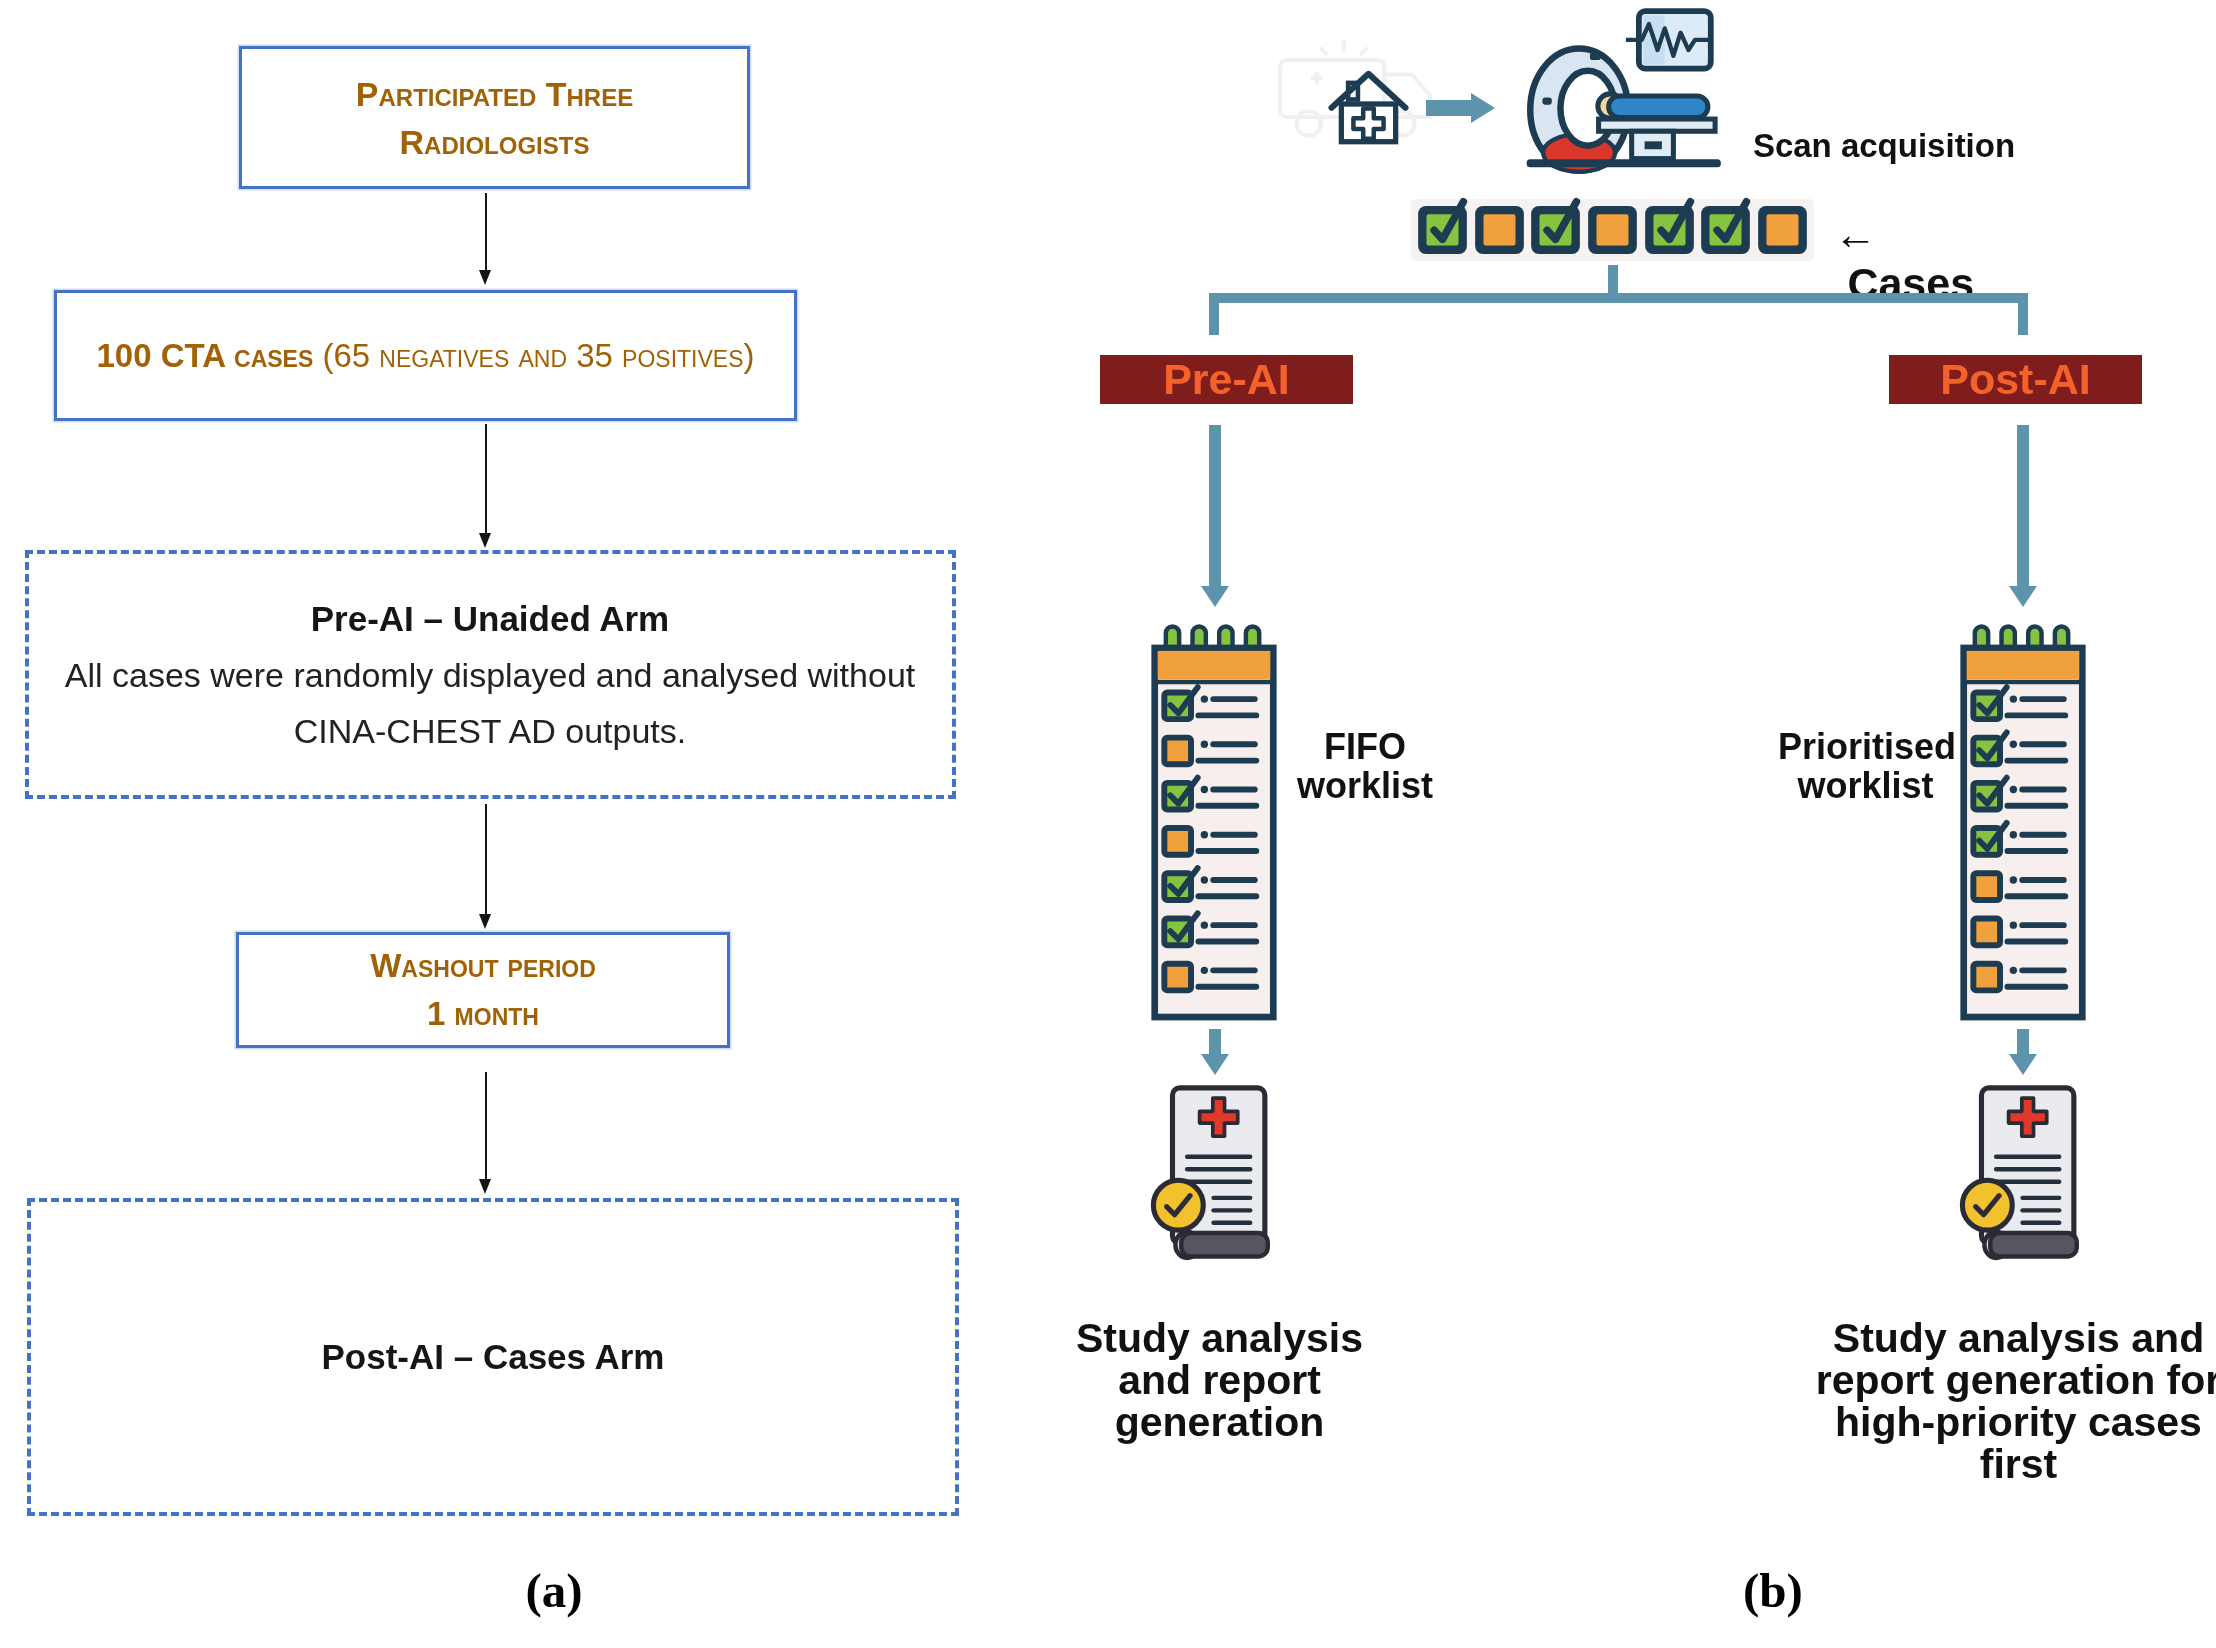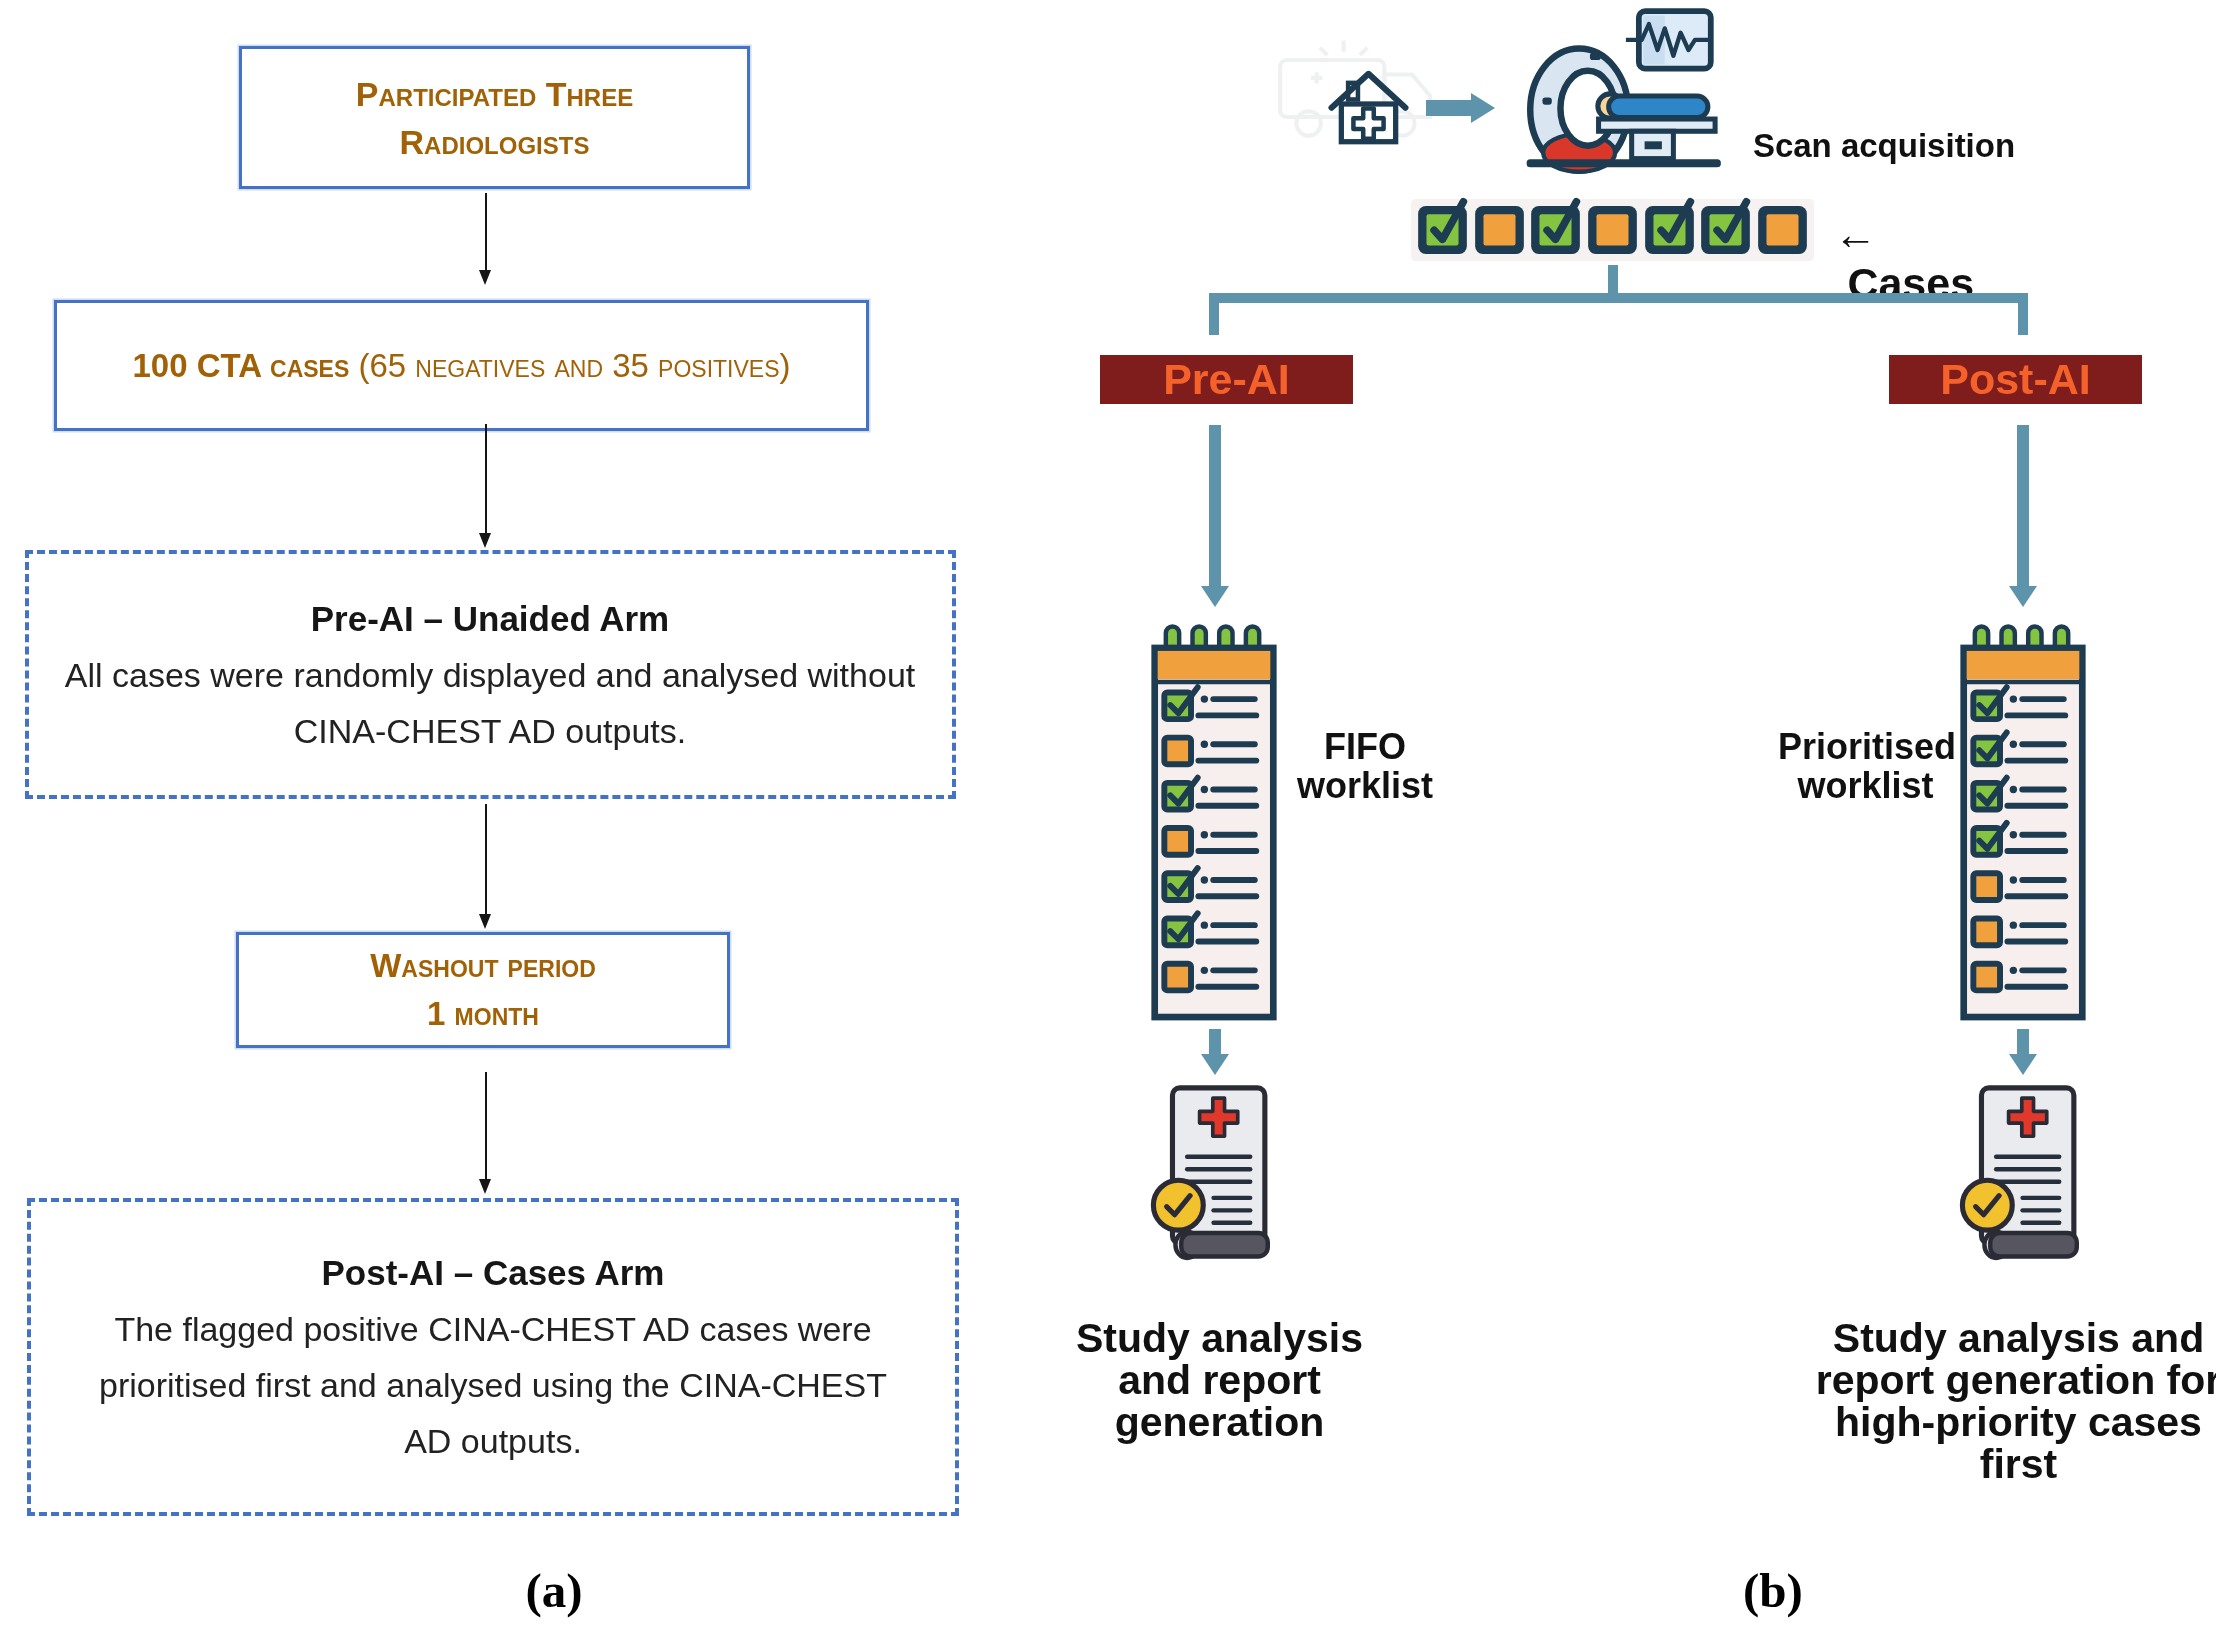--- a/index.html
+++ b/index.html
@@ -52,21 +52,21 @@
 
   <section>
 
     <div class="abox solid" style="left:239px; top:46px; width:511px; height:143px;">
       <div class="box-line sc b">Participated Three</div>
       <div class="box-line sc b">Radiologists</div>
     </div>
 
     <div class="varrow" style="left:485px; top:193px; height:77px;"></div>
 
-    <div class="abox solid" style="left:54px; top:300px; width:815px; height:131px;">
+    <div class="abox solid" style="left:54px; top:290px; width:743px; height:131px;">
       <div class="box-line mid sc"><span class="b">100 CTA cases</span><span> (65 negatives and 35 positives)</span></div>
     </div>
 
     <div class="varrow" style="left:485px; top:424px; height:109px;"></div>
 
     <div class="abox dashed" style="left:24.5px; top:550px; width:931px; height:249px; padding:0 22px;">
       <div class="dbox-title">Pre-AI – Unaided Arm</div>
       <div class="dbox-body">All cases were randomly displayed and analysed without CINA-CHEST AD outputs.</div>
     </div>
 
@@ -74,21 +74,20 @@
 
     <div class="abox solid" style="left:236px; top:932px; width:494px; height:116px;">
       <div class="box-line sc b" style="font-size:33px;">Washout period</div>
       <div class="box-line sc b" style="font-size:33px;">1 month</div>
     </div>
 
     <div class="varrow" style="left:485px; top:1072px; height:107px;"></div>
 
     <div class="abox dashed" style="left:27px; top:1198px; width:932px; height:318px; padding:0 41px;">
       <div class="dbox-title">Post-AI – Cases Arm</div>
-      <div class="dbox-body">The flagged positive CINA-CHEST AD cases were prioritised first and analysed using the CINA-CHEST AD outputs.</div>
     </div>
 
     <div class="panel-letter" style="left:513px; top:1562px; width:82px;">(a)</div>
   </section>
 
   <section>
 
     <div class="icon-box" style="left:1272px; top:27px; width:171px; height:131px; opacity:.07;">
       <svg viewBox="0 0 210 160" width="171" height="131">
         <g fill="none" stroke="#1D3C52" stroke-width="5">

